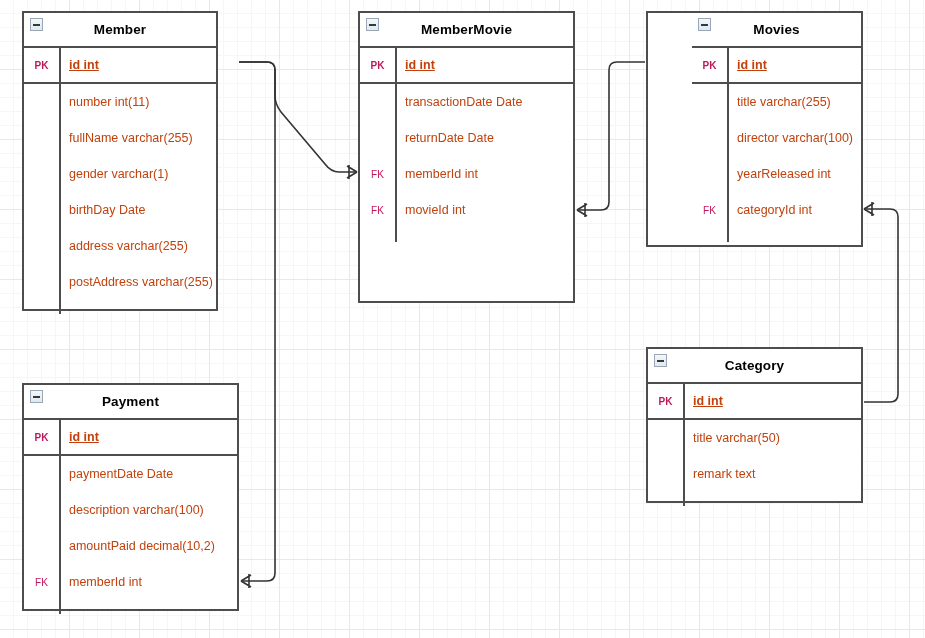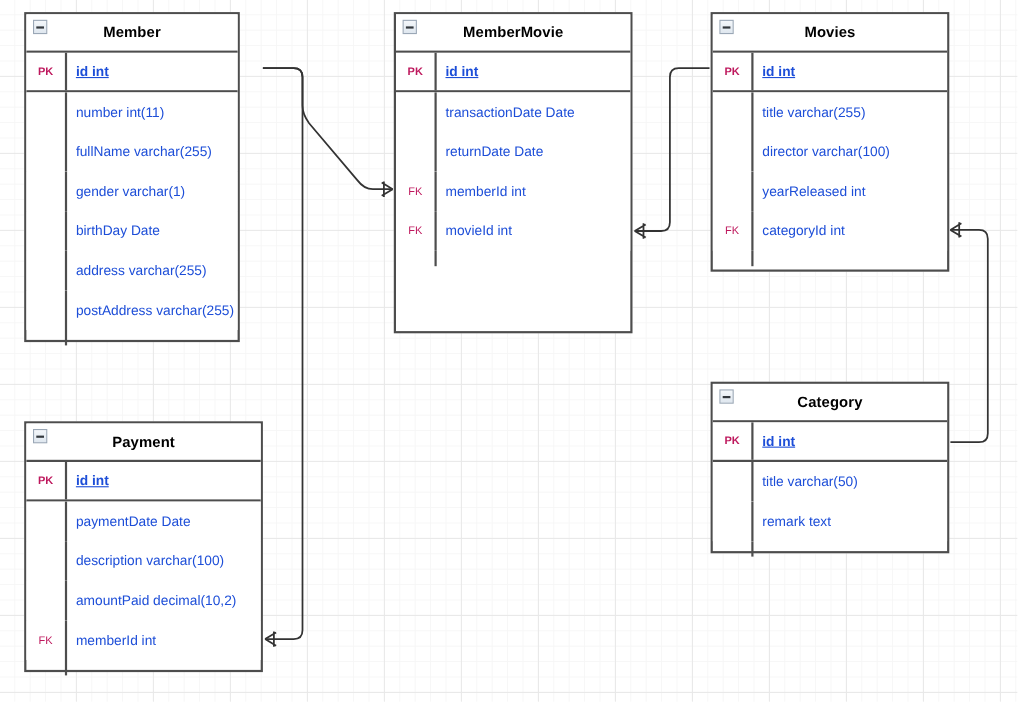--- a/index.html
+++ b/index.html
@@ -99,21 +99,21 @@
     align-items: center;
     justify-content: center;
   }
   .row.pk-row .key {
     font-weight: bold;
   }
   .row .attr {
     box-sizing: border-box;
     padding-left: 8px;
     font-size: 12.5px;
-    color: #1d4ed8;
+    color: #c2410c;
     white-space: nowrap;
   }
   .row.pk-row .attr {
     font-weight: bold;
     text-decoration: underline;
   }
   .entity-pad {
     box-sizing: border-box;
     height: 14px;
     display: flex;
@@ -218,21 +218,21 @@
     </div>
     <div class="row">
       <span class="key">FK</span>
       <span class="attr">movieId int</span>
     </div>
     <div class="entity-pad">
         <span class="key"></span>
       </div>
   </div>
 
-  <div class="entity" style="left:646px; top:11px; width:217px; height:236px;">
+  <div class="entity" style="left:646px; top:11px; width:217px; height:236px;padding-left:44px;">
     <div class="entity-header">
       <span class="collapse-box">
           <i></i>
         </span>
       <span class="entity-title">Movies</span>
     </div>
     <div class="row pk-row">
       <span class="key">PK</span>
       <span class="attr">id int</span>
     </div>

